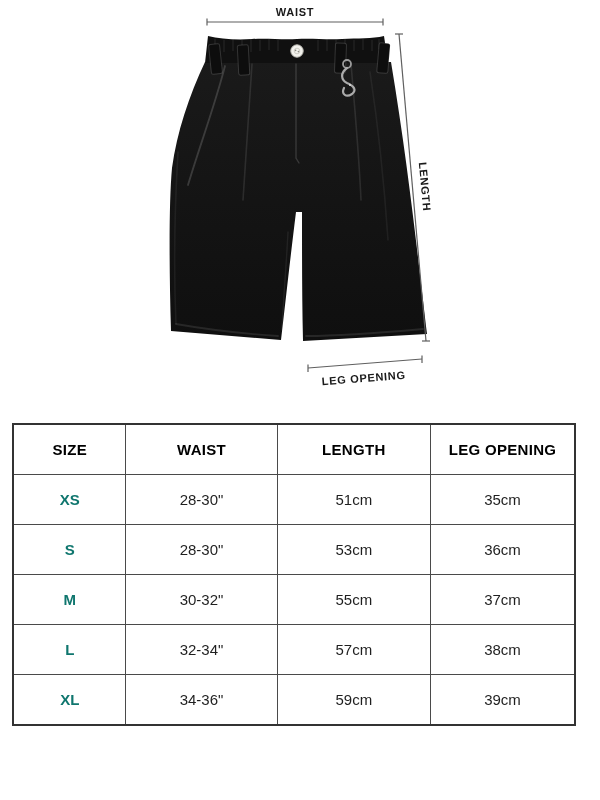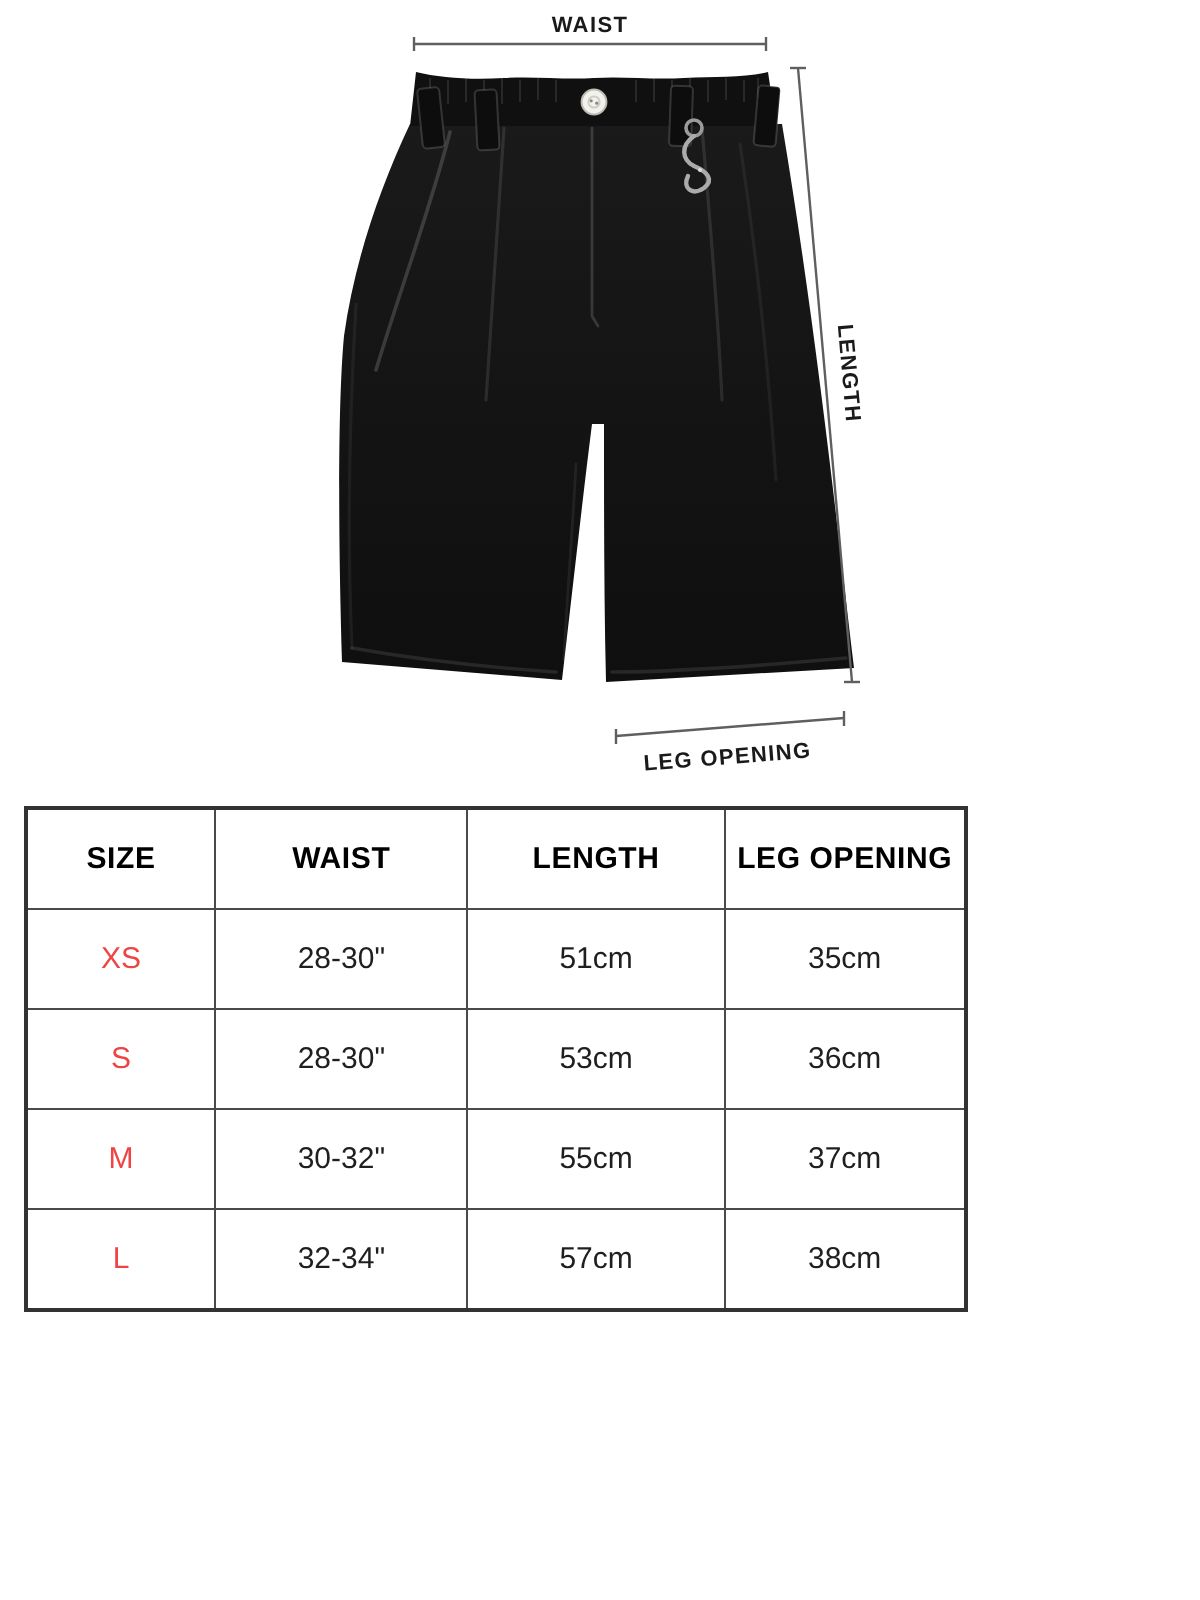--- a/index.html
+++ b/index.html
@@ -18,22 +18,22 @@
   .figure {
     position: absolute;
     top: 0; left: 0;
     width: 600px; height: 402px;
   }
   .figure svg { display: block; }
 
   .size-table {
     position: absolute;
     left: 12px;
-    top: 403px;
-    width: 472px;
+    top: 423px;
+    width: 564px;
     border-collapse: collapse;
     table-layout: fixed;
     border: 2px solid #333333;
   }
   .size-table th, .size-table td {
     border: 1px solid #4a4a4a;
     height: 49px;
     text-align: center;
     vertical-align: middle;
     padding: 0;
@@ -42,22 +42,22 @@
     font-size: 15px;
     font-weight: bold;
     color: #000000;
     letter-spacing: 0.3px;
   }
   .size-table td {
     font-size: 15px;
     color: #1f1f1f;
   }
   .size-table td.size-cell {
-    font-weight: normal;
-    color: #ef4444;
+    font-weight: bold;
+    color: #0f766e;
   }
 
   .meas-label {
     font-size: 11px;
     font-weight: bold;
     letter-spacing: 0.7px;
     fill: #1a1a1a;
   }
 </style>
 </head>
@@ -200,16 +200,22 @@
         <td>30-32"</td>
         <td>55cm</td>
         <td>37cm</td>
       </tr>
       <tr>
         <td class="size-cell">L</td>
         <td>32-34"</td>
         <td>57cm</td>
         <td>38cm</td>
       </tr>
+      <tr>
+        <td class="size-cell">XL</td>
+        <td>34-36"</td>
+        <td>59cm</td>
+        <td>39cm</td>
+      </tr>
     </tbody>
   </table>
 
 </div>
 
 </body></html>

